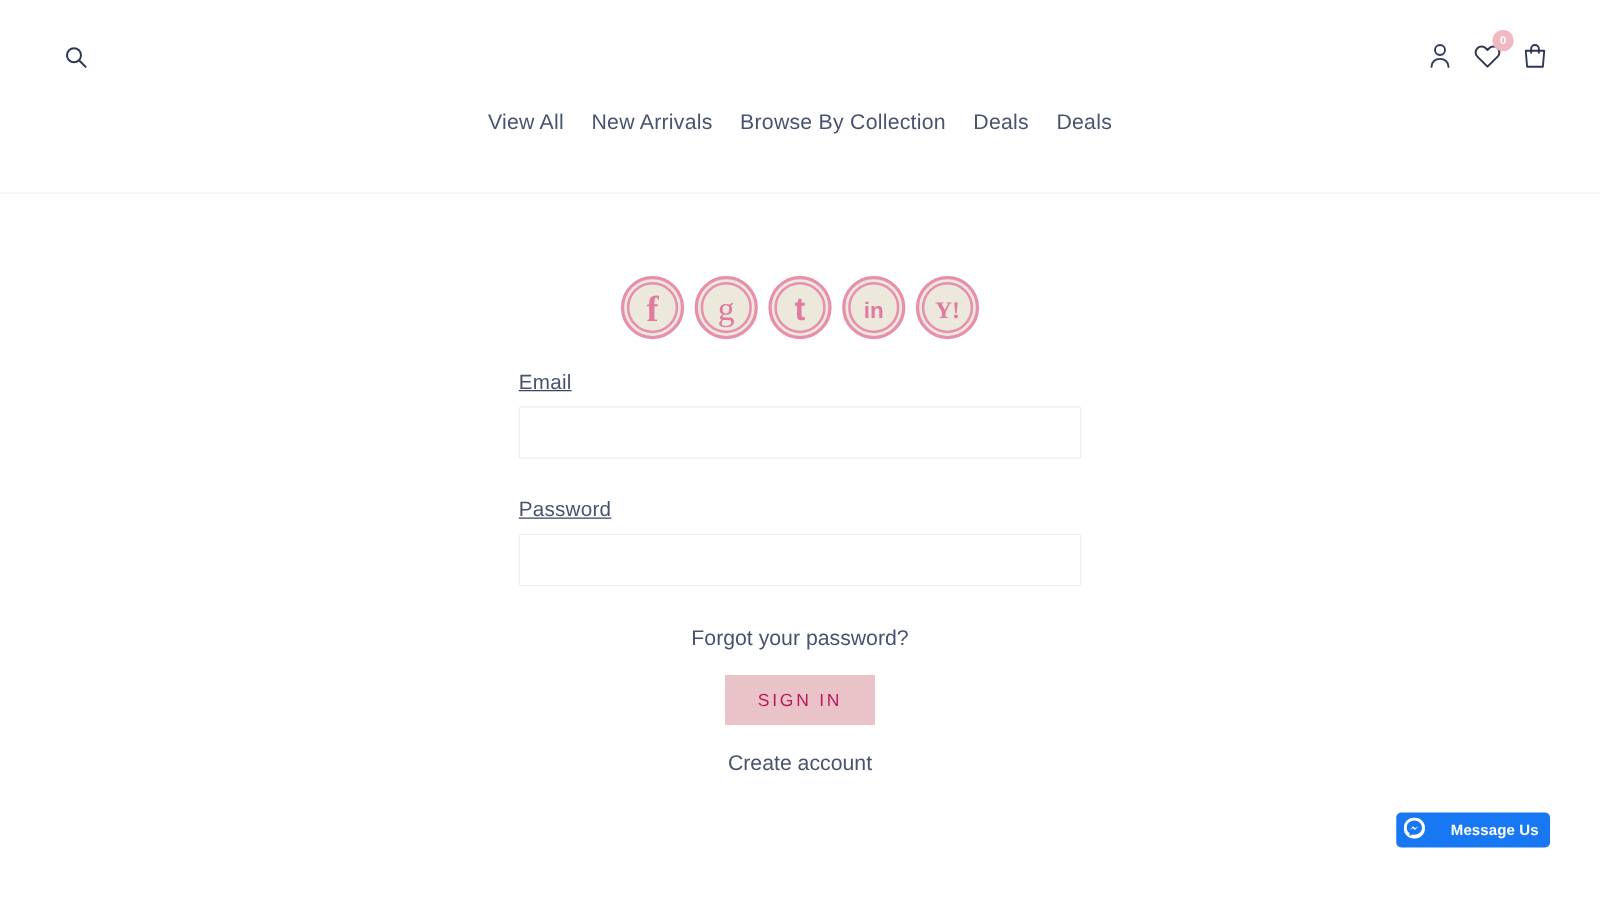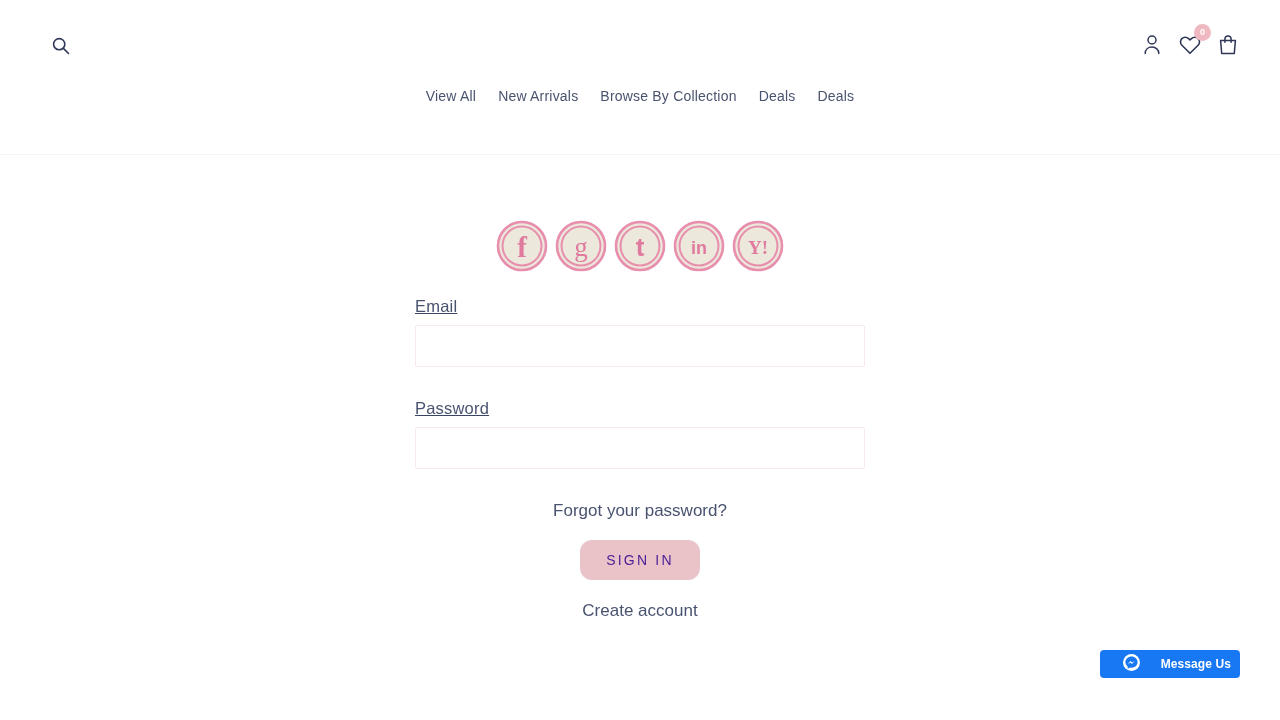--- a/index.html
+++ b/index.html
@@ -78,21 +78,21 @@
     position: absolute;
     top: 88px;
     left: 0;
     right: 0;
     display: flex;
     justify-content: center;
     align-items: center;
     gap: 22px;
   }
   .nav-link {
-    font-size: 14px;
+    font-size: 17px;
     color: #49536f;
     text-decoration: none;
     letter-spacing: .2px;
     cursor: pointer;
     white-space: nowrap;
   }
 
   
   .page-main {
     padding-top: 40px;
@@ -161,28 +161,28 @@
     margin-top: 27px;
     cursor: pointer;
   }
   .signin-row {
     display: flex;
     justify-content: center;
     margin-top: 19px;
   }
   .signin-btn {
     background: #e9c3c8;
-    color: #4c1d95;
+    color: #be185d;
     border: none;
     font-size: 14px;
     letter-spacing: 2.2px;
     font-family: "Liberation Sans", sans-serif;
     padding: 12px 26px;
     cursor: pointer;
-    border-radius: 12px;
+    border-radius: 0;
   }
   .create-link {
     display: block;
     text-align: center;
     font-size: 17px;
     color: #49536f;
     text-decoration: none;
     margin-top: 21px;
     cursor: pointer;
   }
@@ -190,21 +190,21 @@
   
   .messenger-widget {
     position: absolute;
     right: 40px;
     bottom: 42px;
     display: flex;
     align-items: center;
     gap: 21px;
     background: #1878f3;
     border-radius: 4px;
-    padding: 4px 9px 4px 23px;
+    padding: 4px 9px 4px 6px;
     cursor: pointer;
     border: none;
   }
   .messenger-label {
     color: #ffffff;
     font-size: 12px;
     font-weight: bold;
     letter-spacing: .1px;
     white-space: nowrap;
   }

